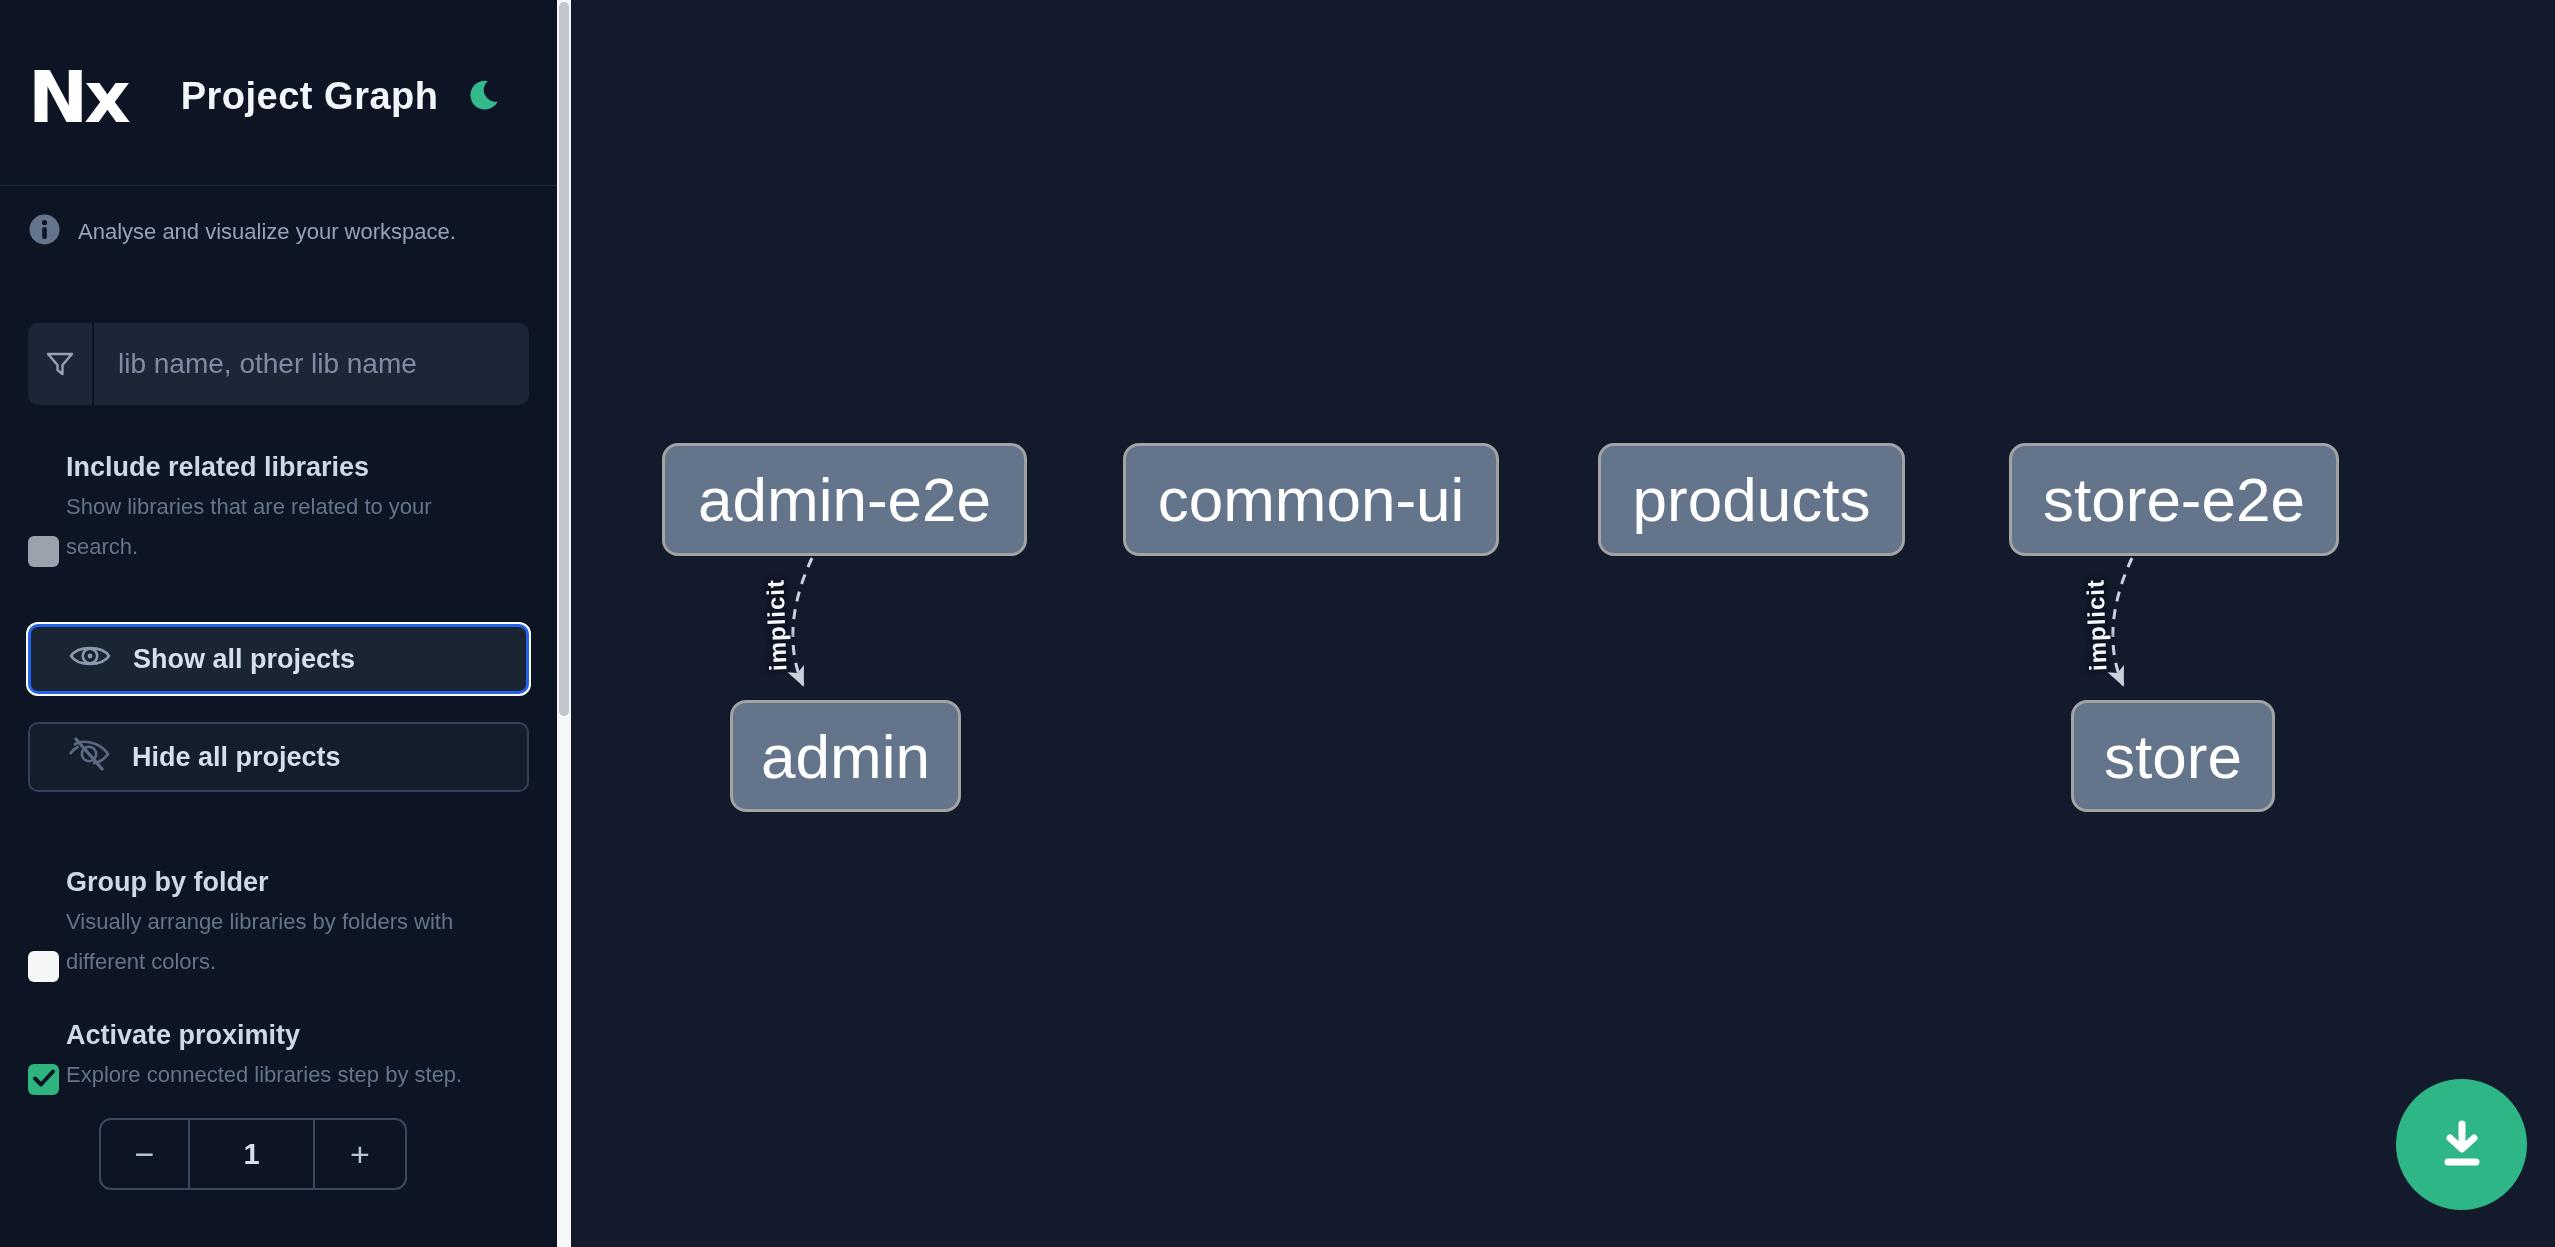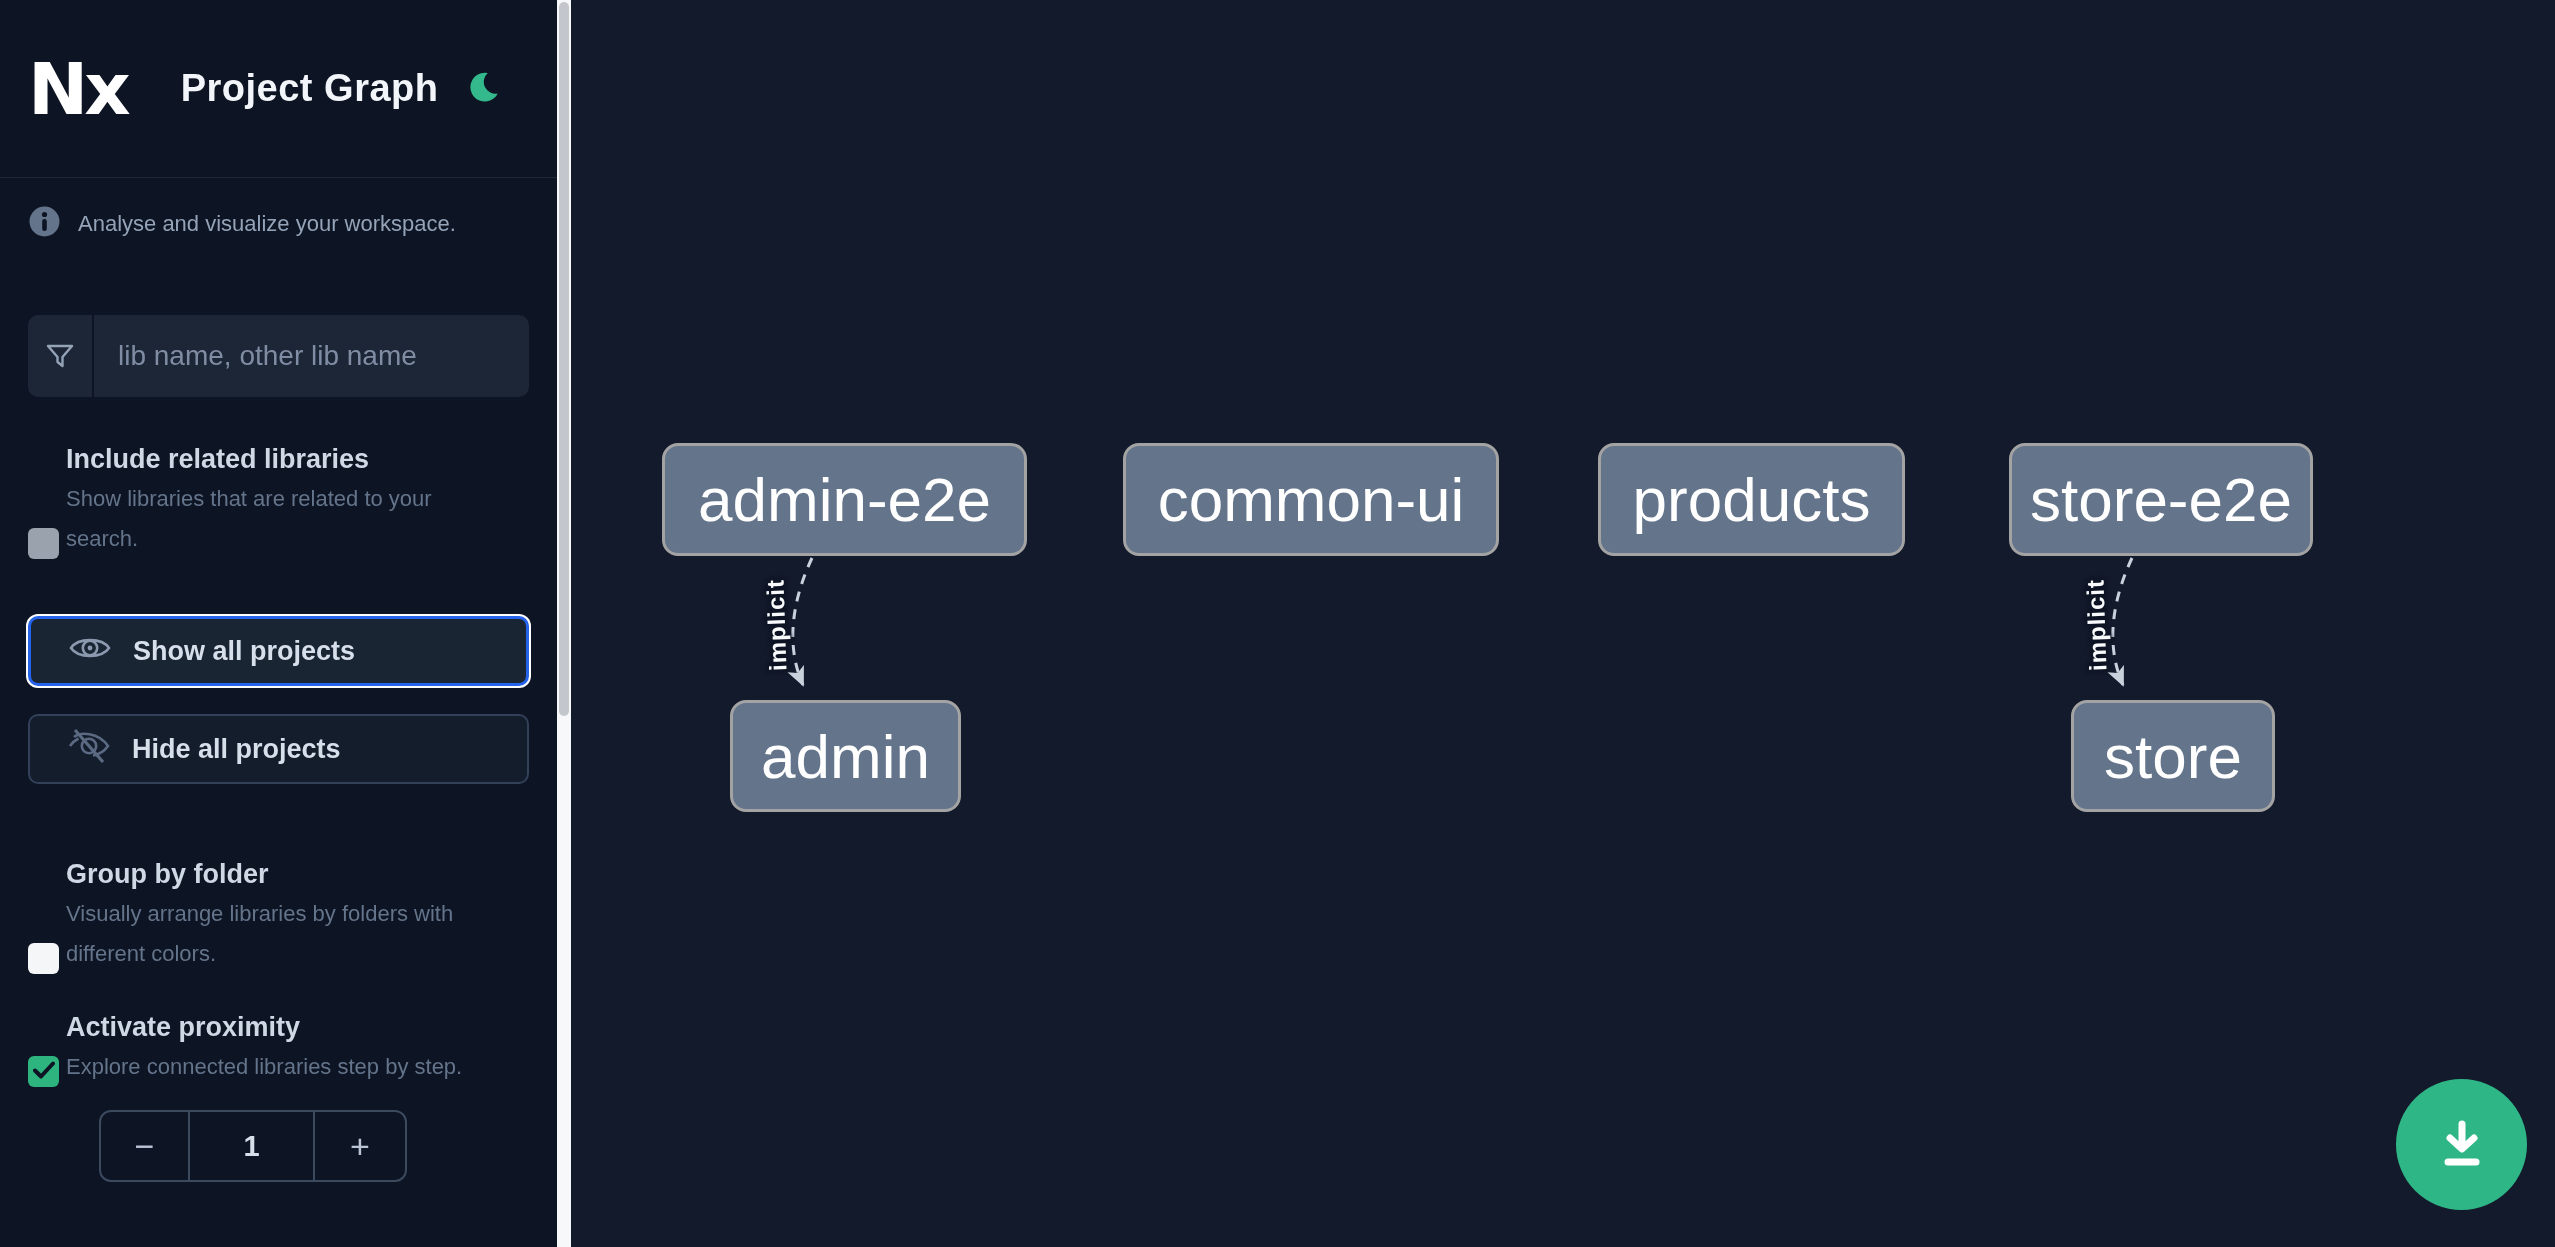--- a/index.html
+++ b/index.html
@@ -5,21 +5,21 @@
   * { margin:0; padding:0; box-sizing:border-box; }
   html,body { width:2555px; height:1247px; overflow:hidden;
     font-family:"Liberation Sans","DejaVu Sans",sans-serif; background:#131a2b; }
 
   .app { position:relative; width:2555px; height:1247px; }
 
   
   .sidebar { position:absolute; left:0; top:0; width:557px; height:1247px;
     background:#0d1423; padding:0 28px; overflow:hidden; }
 
-  .sb-header { height:178px; margin:0 -28px; padding:18px 28px;
+  .sb-header { height:178px; margin:8px -28px; padding:18px 28px;
     display:flex; align-items:center; border-bottom:1px solid #1d2838; }
   .nx-logo { font-size:72px; font-weight:900; color:#ffffff; letter-spacing:-4px;
     line-height:1; font-family:"DejaVu Sans","Liberation Sans",sans-serif; }
   .app-title { font-size:38px; font-weight:700; color:#f2f5f9; margin-left:54px; letter-spacing:.5px; }
   .theme-btn { margin-left:auto; margin-right:24px; background:none; border:none; cursor:pointer;
     width:44px; height:44px; display:flex; align-items:center; justify-content:center; }
 
   .info-row { margin-top:27px; display:flex; align-items:center; gap:17px; }
   .info-text { font-size:22px; color:#94a3b8; }
 
@@ -71,21 +71,21 @@
   
   .stage { position:absolute; left:571px; top:0; width:1984px; height:1247px; background:#131a2b; }
   .edges { position:absolute; left:0; top:0; width:100%; height:100%; }
 
   .node { position:absolute; display:flex; align-items:center; justify-content:center;
     background:#64748b; border:3px solid #a3a3a3; border-radius:16px;
     color:#ffffff; font-size:62px; cursor:pointer; white-space:nowrap; }
   .n-admin-e2e { left:91px;   top:443px; width:365px; height:113px; }
   .n-common-ui { left:552px;  top:443px; width:376px; height:113px; }
   .n-products  { left:1027px; top:443px; width:307px; height:113px; }
-  .n-store-e2e { left:1438px; top:443px; width:304px; height:113px; }
+  .n-store-e2e { left:1438px; top:443px; width:330px; height:113px; }
   .n-admin     { left:159px;  top:700px; width:231px; height:112px; }
   .n-store     { left:1500px; top:700px; width:204px; height:112px; }
 
   .edge-label { position:absolute; transform:translate(-50%,-50%) rotate(-92deg);
     font-size:24px; font-weight:700; color:#f8fafc; letter-spacing:1px;
     text-shadow:0 0 4px #0d1423, 0 0 4px #0d1423, 0 0 6px #0d1423; }
   .el-1 { left:206px;  top:625px; }
   .el-2 { left:1526px; top:625px; }
 
   .fab { position:absolute; right:28px; bottom:37px; width:131px; height:131px;

